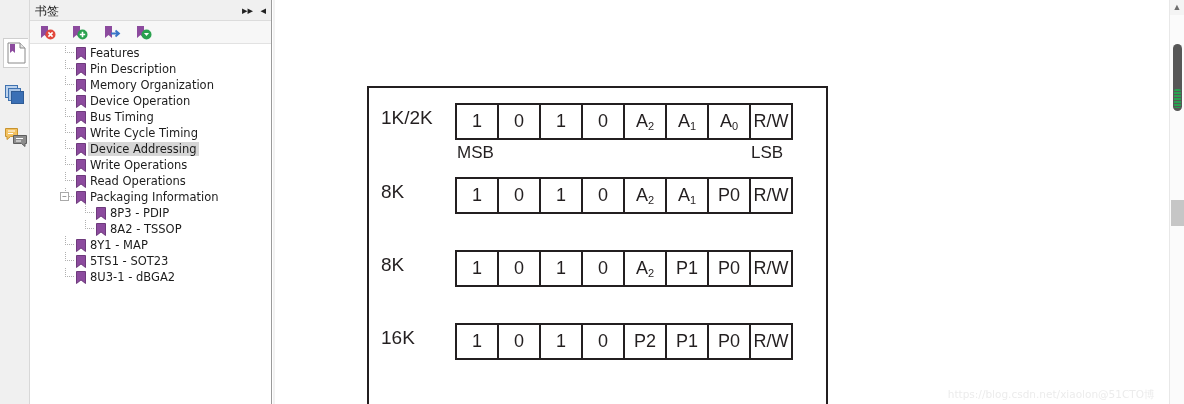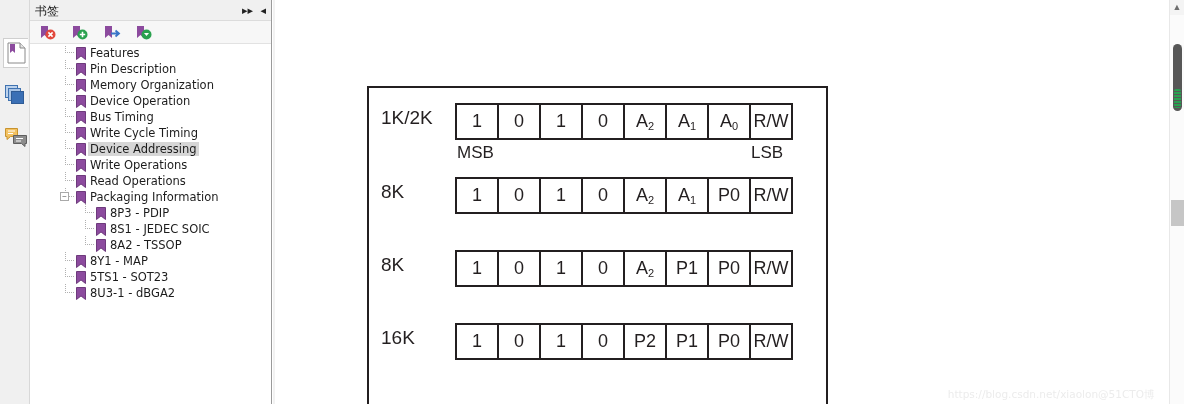--- a/index.html
+++ b/index.html
@@ -371,27 +371,20 @@
           <span class="bmicon" style="left: 46px; top: 1px;"><svg width="10" height="13" viewBox="0 0 10 13">
               <path d="M0.5 0.5 h9 v12 l-4.5 -3.6 l-4.5 3.6 z" fill="#8c4b9e" stroke="#6e3a7c"></path>
             </svg></span>
           <span class="lbl" style="left: 58px; top: 1px;">8P3 - PDIP</span>
         </div>
         <div class="row">
           <div class="guide" style="left: 35px; width: 9px; top: -1px;"></div>
           <span class="bmicon" style="left: 46px; top: 1px;"><svg width="10" height="13" viewBox="0 0 10 13">
               <path d="M0.5 0.5 h9 v12 l-4.5 -3.6 l-4.5 3.6 z" fill="#8c4b9e" stroke="#6e3a7c"></path>
             </svg></span>
-          <span class="lbl" style="left: 58px; top: 1px;">8S1 - JEDEC SOIC</span>
-        </div>
-        <div class="row">
-          <div class="guide" style="left: 35px; width: 9px; top: -1px;"></div>
-          <span class="bmicon" style="left: 46px; top: 1px;"><svg width="10" height="13" viewBox="0 0 10 13">
-              <path d="M0.5 0.5 h9 v12 l-4.5 -3.6 l-4.5 3.6 z" fill="#8c4b9e" stroke="#6e3a7c"></path>
-            </svg></span>
           <span class="lbl" style="left: 58px; top: 1px;">8A2 - TSSOP</span>
         </div>
         <div class="row">
           <div class="guide" style="left: 15px; width: 9px; top: -1px;"></div>
           <span class="bmicon" style="left: 26px; top: 1px;"><svg width="10" height="13" viewBox="0 0 10 13">
               <path d="M0.5 0.5 h9 v12 l-4.5 -3.6 l-4.5 3.6 z" fill="#8c4b9e" stroke="#6e3a7c"></path>
             </svg></span>
           <span class="lbl" style="left: 38px; top: 1px;">8Y1 - MAP</span>
         </div>
         <div class="row">

